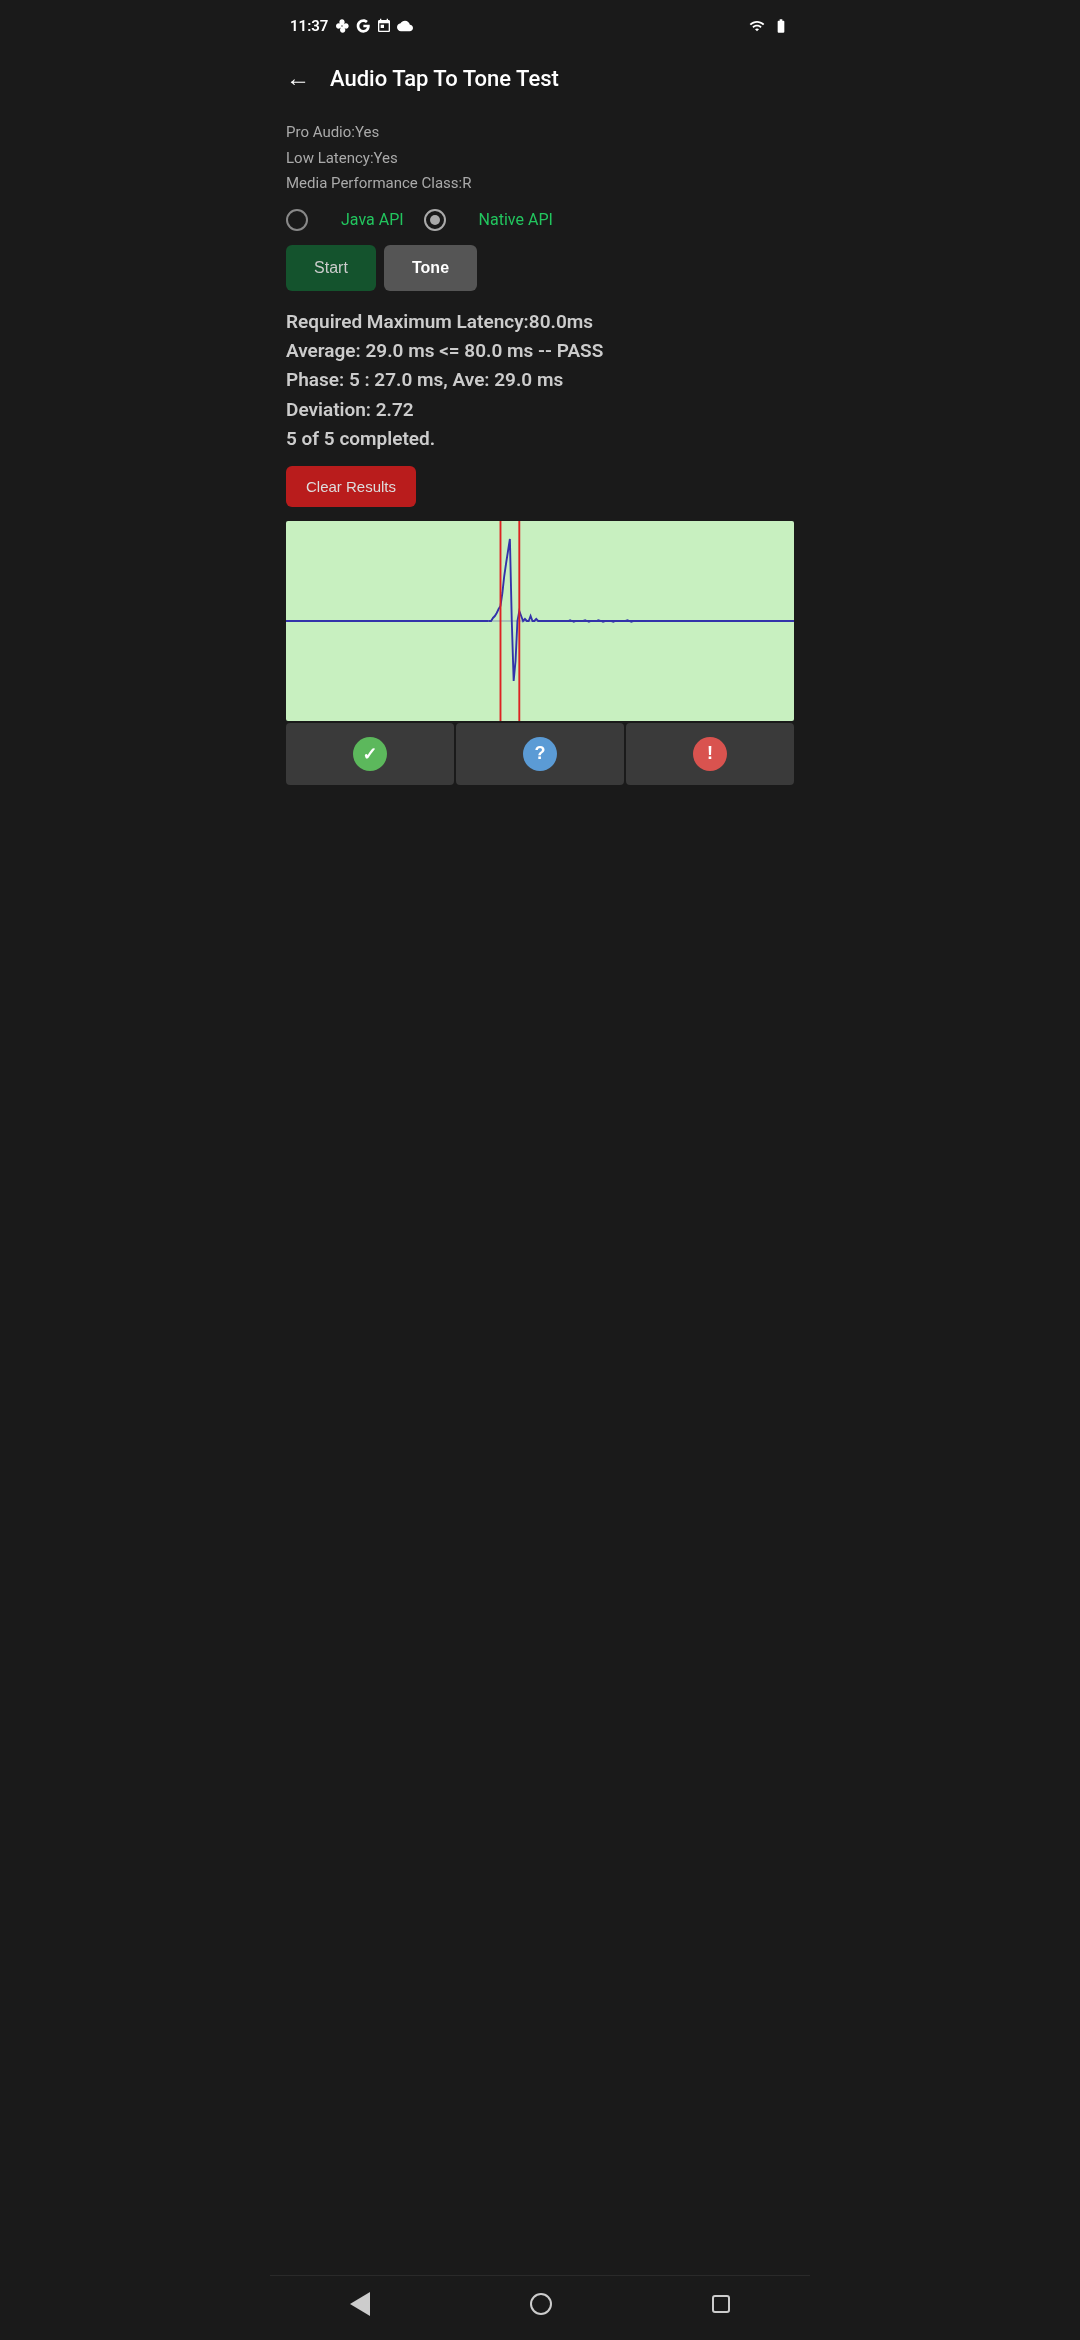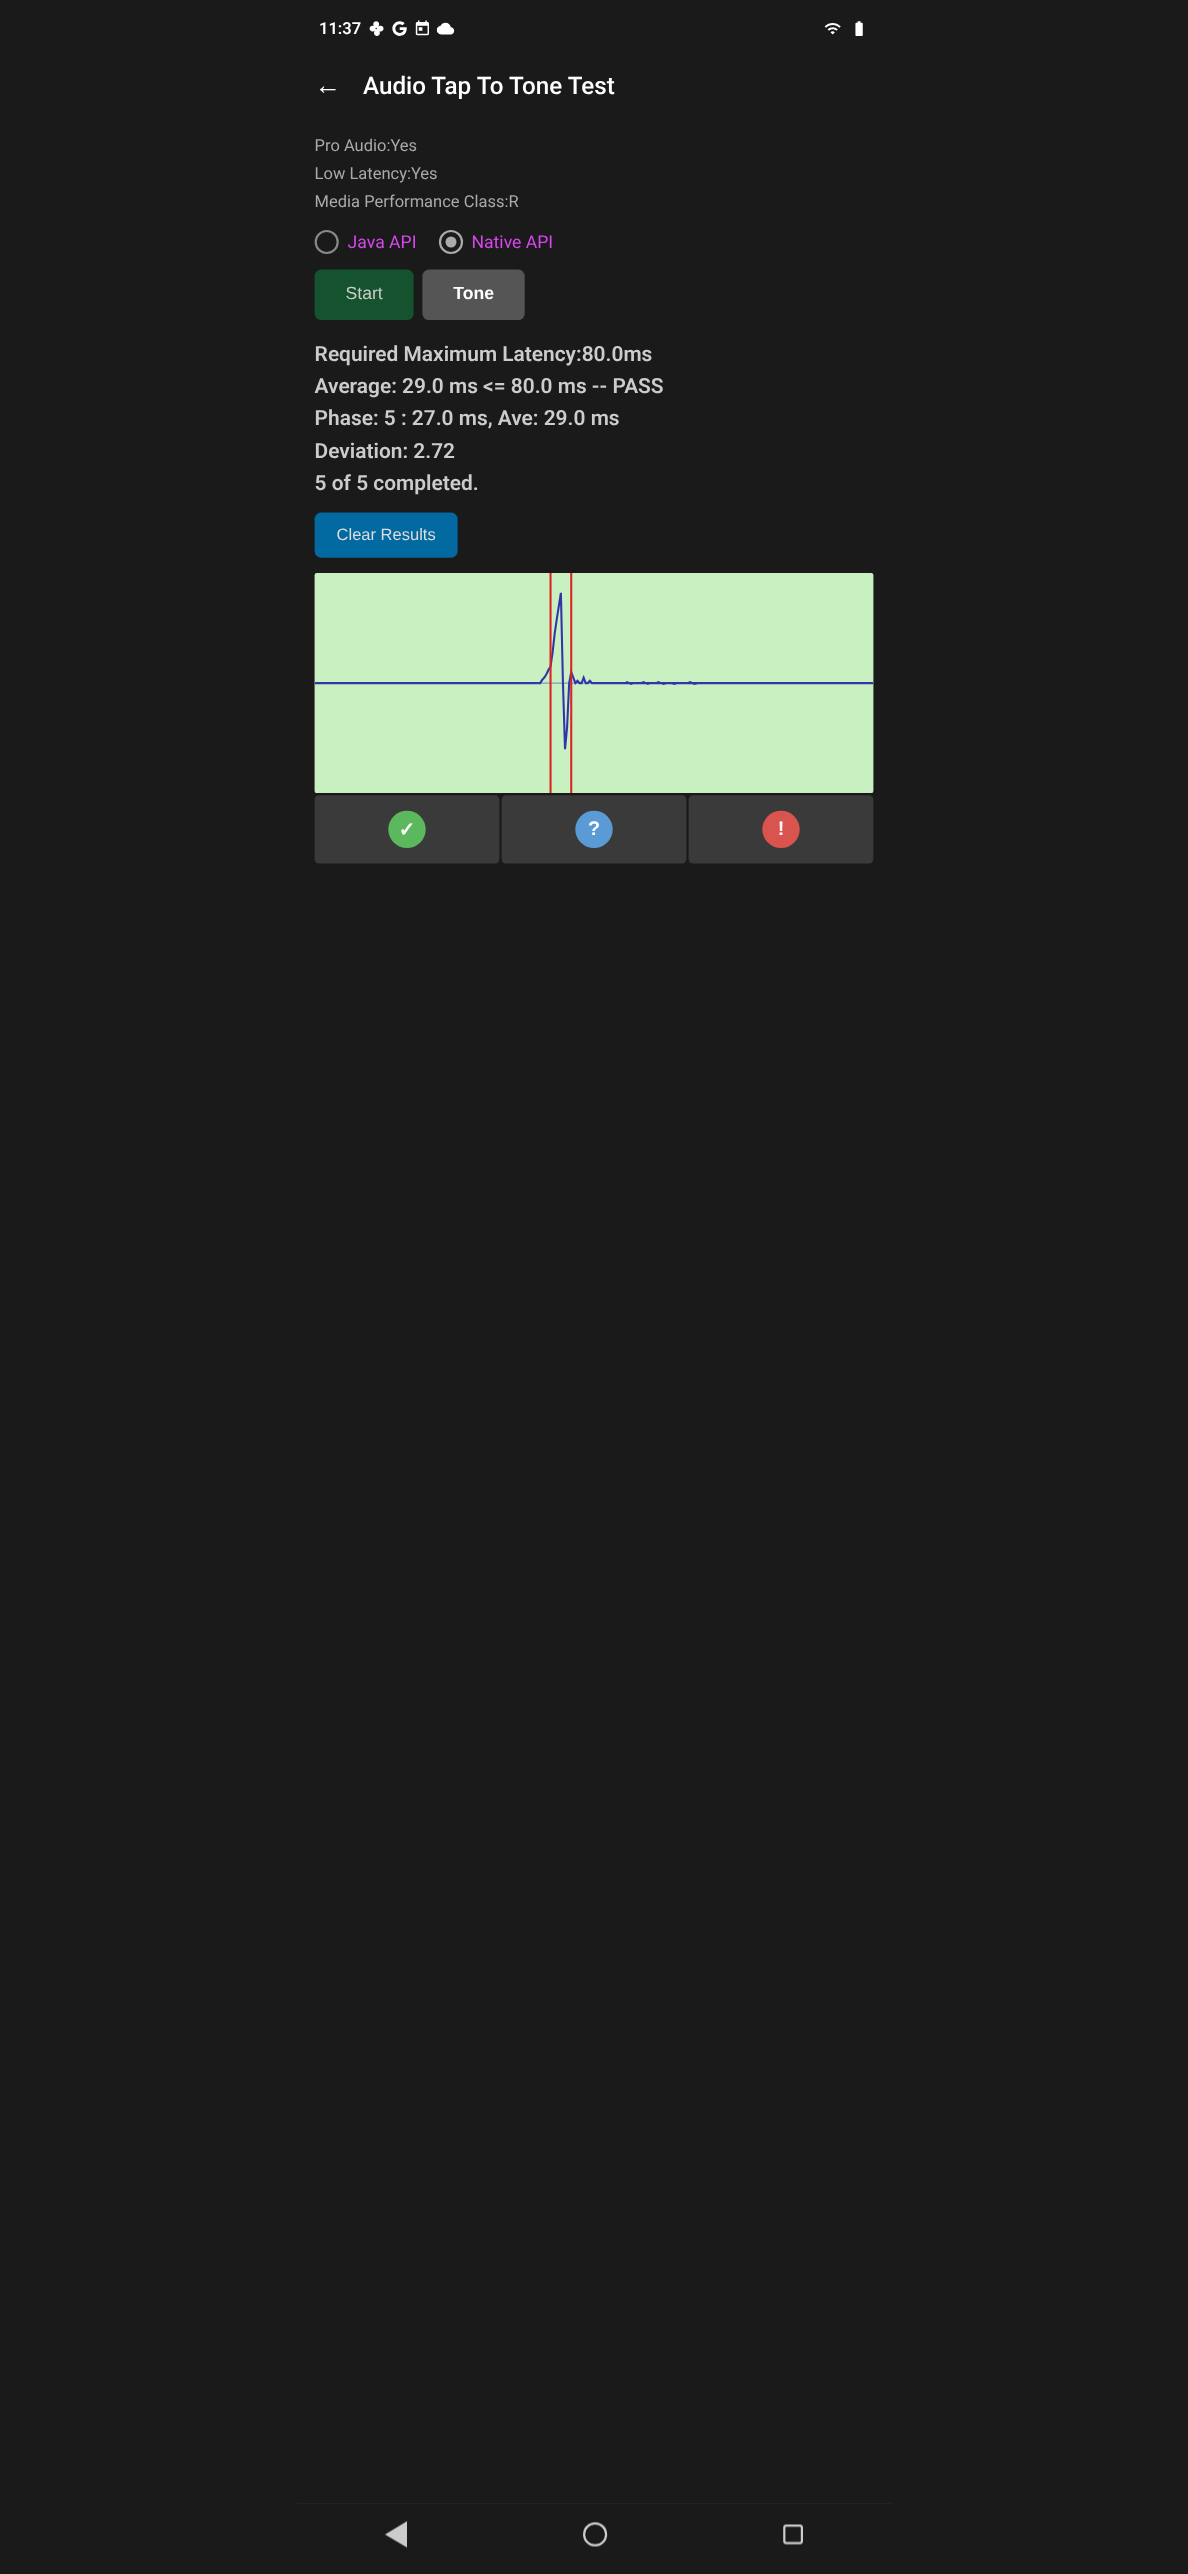--- a/index.html
+++ b/index.html
@@ -121,21 +121,22 @@
     .radio-circle.selected::after {
       content: '';
       width: 10px;
       height: 10px;
       border-radius: 50%;
       background: #aaaaaa;
     }
 
     .radio-label {
       font-size: 16px;
-      color: #d946ef;
+      color: #22c55e;
+      margin-left: 25px;
     }
 
     
     .button-row {
       display: flex;
       gap: 8px;
       margin-bottom: 16px;
     }
 
     .btn {
@@ -163,21 +164,21 @@
 
     .result-line {
       font-size: 19px;
       font-weight: 600;
       color: #cccccc;
       line-height: 1.55;
     }
 
     
     .clear-btn {
-      background: #0369a1;
+      background: #b91c1c;
       color: #dddddd;
       border: none;
       border-radius: 6px;
       padding: 12px 20px;
       font-size: 15px;
       font-weight: 500;
       cursor: pointer;
       margin-bottom: 14px;
     }
 

